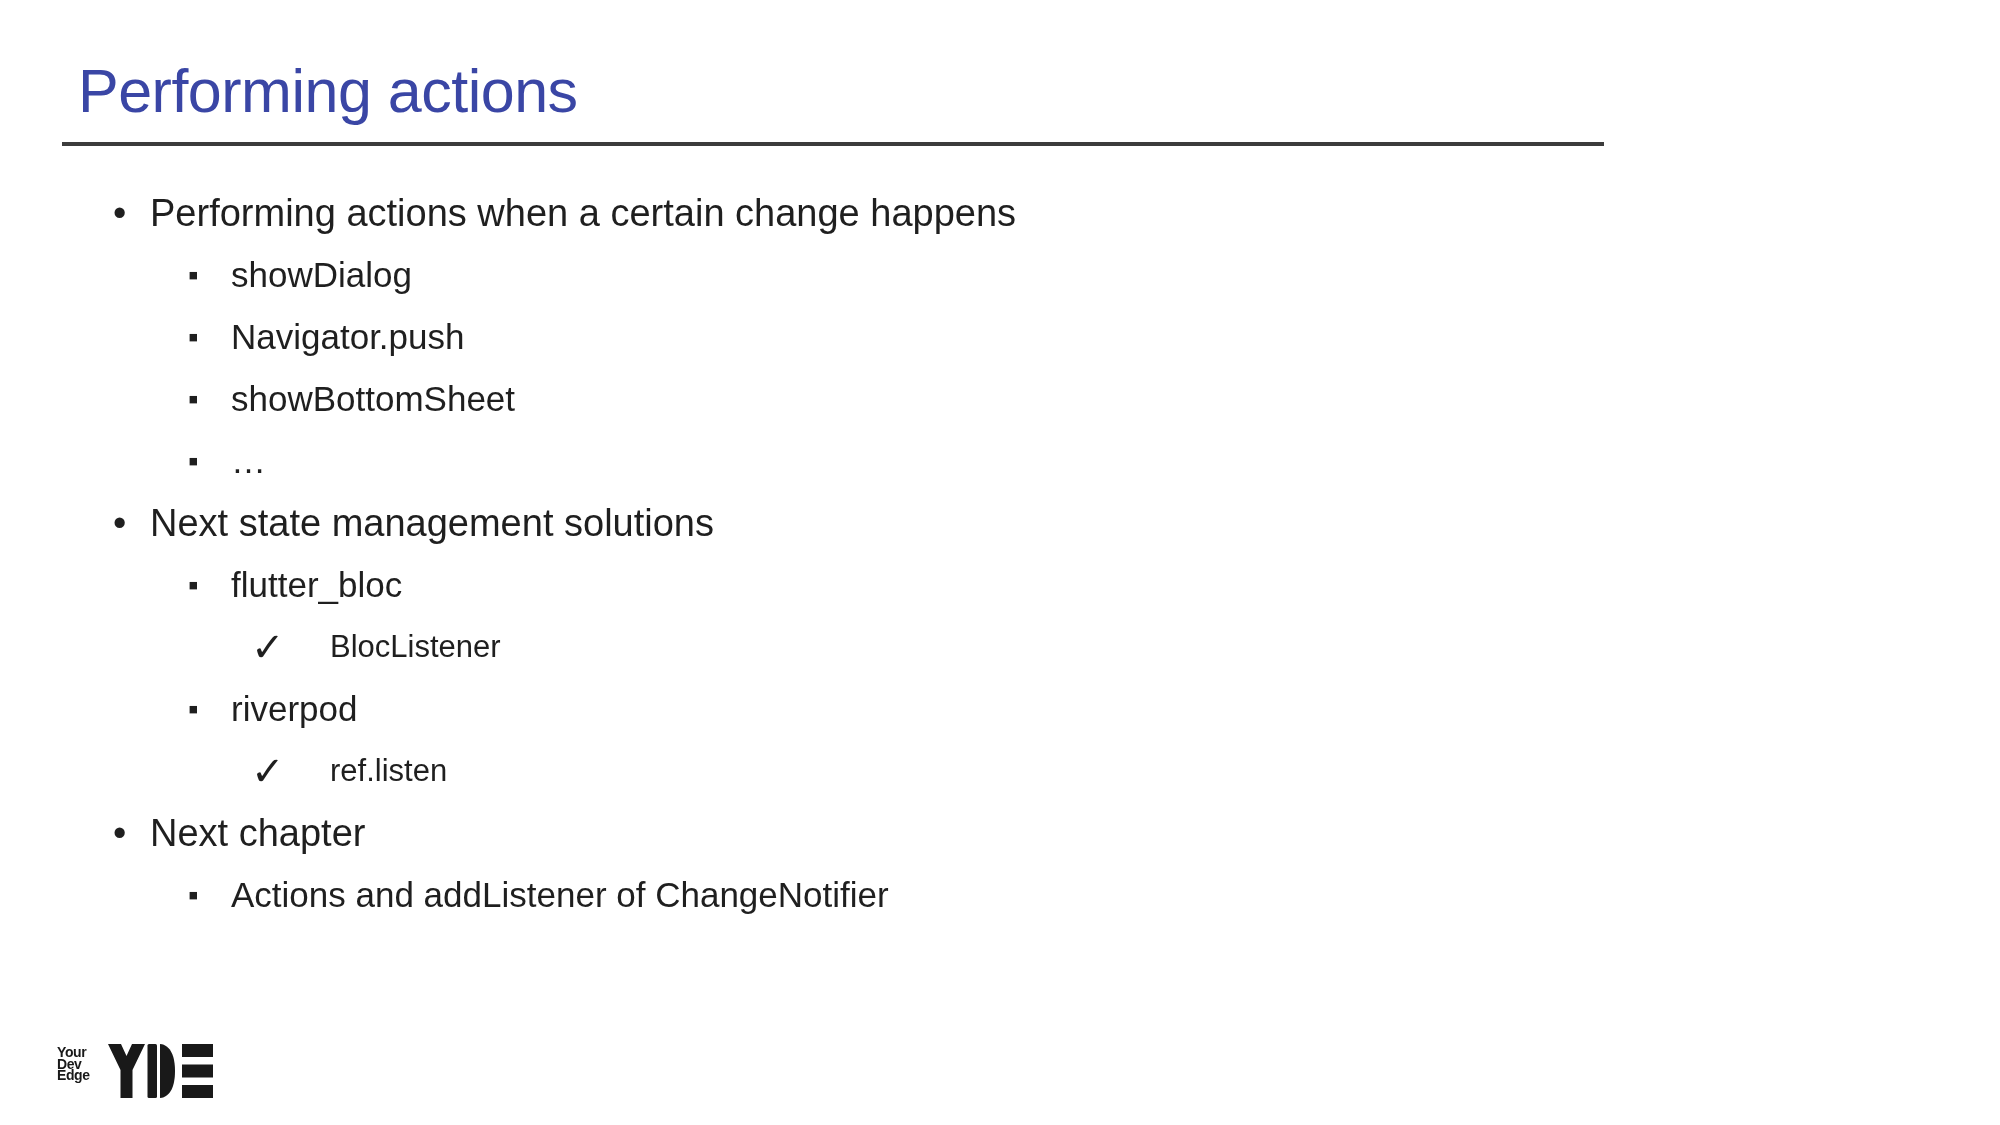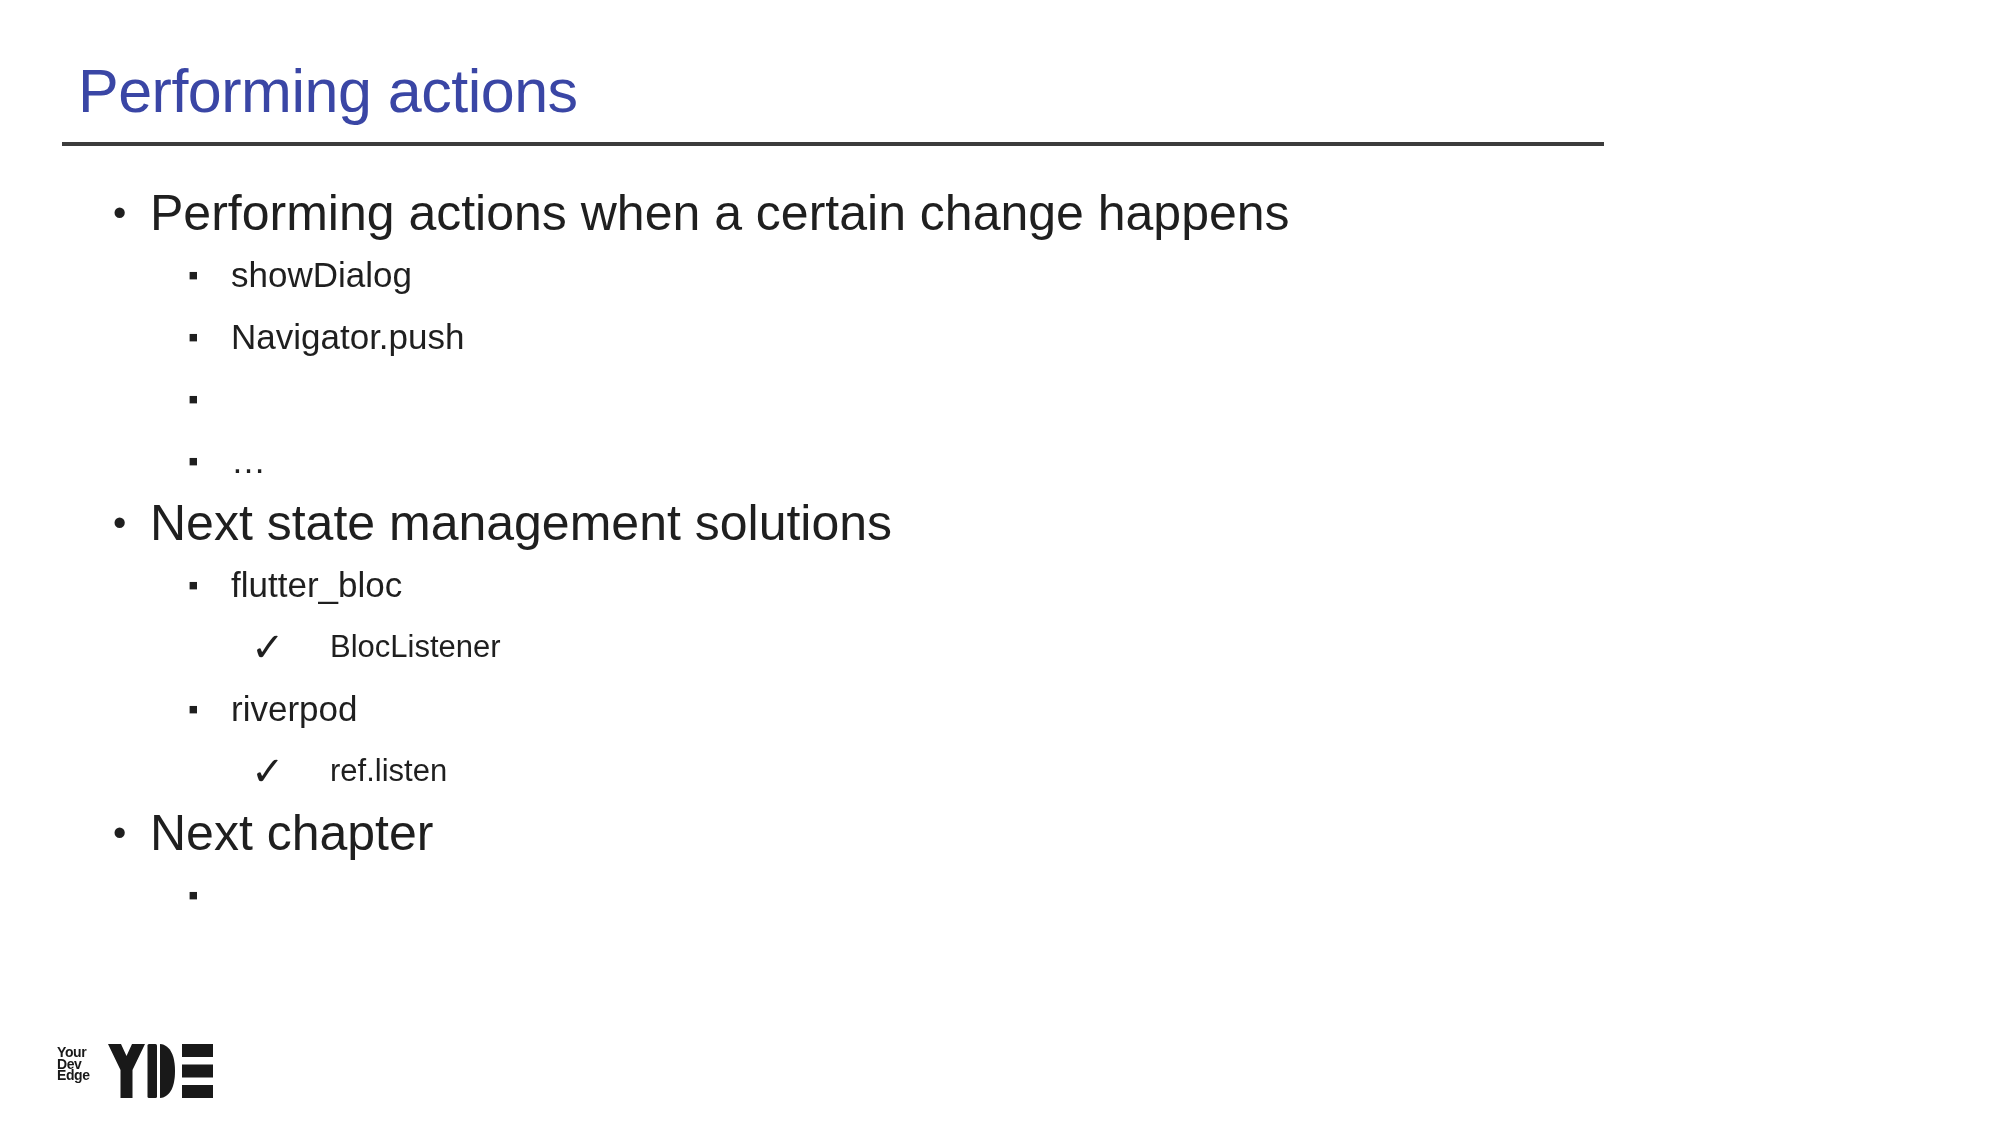--- a/index.html
+++ b/index.html
@@ -48,21 +48,21 @@
     align-items: center;
     color: #1F1F1F;
     white-space: nowrap;
   }
   .bul {
     position: absolute;
     line-height: 1;
     color: #1F1F1F;
   }
   .lvl1 .bul { left: 113px; font-size: 38px; }
-  .lvl1 .txt { margin-left: 150px; font-size: 50px; }
+  .lvl1 .txt { margin-left: 150px; font-size: 38px; }
   .lvl2 .bul { left: 188px; font-size: 30px; }
   .lvl2 .txt { margin-left: 231px; font-size: 35px; text-align: center; }
   .lvl3 .bul { left: 251px; font-size: 40px; font-weight: 400; }
   .lvl3 .txt { margin-left: 330px; font-size: 31px; }
   .logo {
     position: absolute;
     left: 57px;
     top: 1042px;
     display: flex;
     align-items: flex-start;
@@ -101,20 +101,21 @@
     <div class="row lvl2">
       <span class="bul">▪</span>
       <span class="txt">showDialog</span>
     </div>
     <div class="row lvl2">
       <span class="bul">▪</span>
       <span class="txt">Navigator.push</span>
     </div>
     <div class="row lvl2">
       <span class="bul">▪</span>
+      <span class="txt">showBottomSheet</span>
     </div>
     <div class="row lvl2">
       <span class="bul">▪</span>
       <span class="txt">…</span>
     </div>
     <div class="row lvl1">
       <span class="bul">•</span>
       <span class="txt">Next state management solutions</span>
     </div>
     <div class="row lvl2">
@@ -132,20 +133,21 @@
     <div class="row lvl3">
       <span class="bul">✓</span>
       <span class="txt">ref.listen</span>
     </div>
     <div class="row lvl1">
       <span class="bul">•</span>
       <span class="txt">Next chapter</span>
     </div>
     <div class="row lvl2">
       <span class="bul">▪</span>
+      <span class="txt">Actions and addListener of ChangeNotifier</span>
     </div>
 
   </div>
 
   <div class="logo">
     <div class="tagline">
       <span>Your</span>
       <span>Dev</span>
       <span>Edge</span>
     </div>

